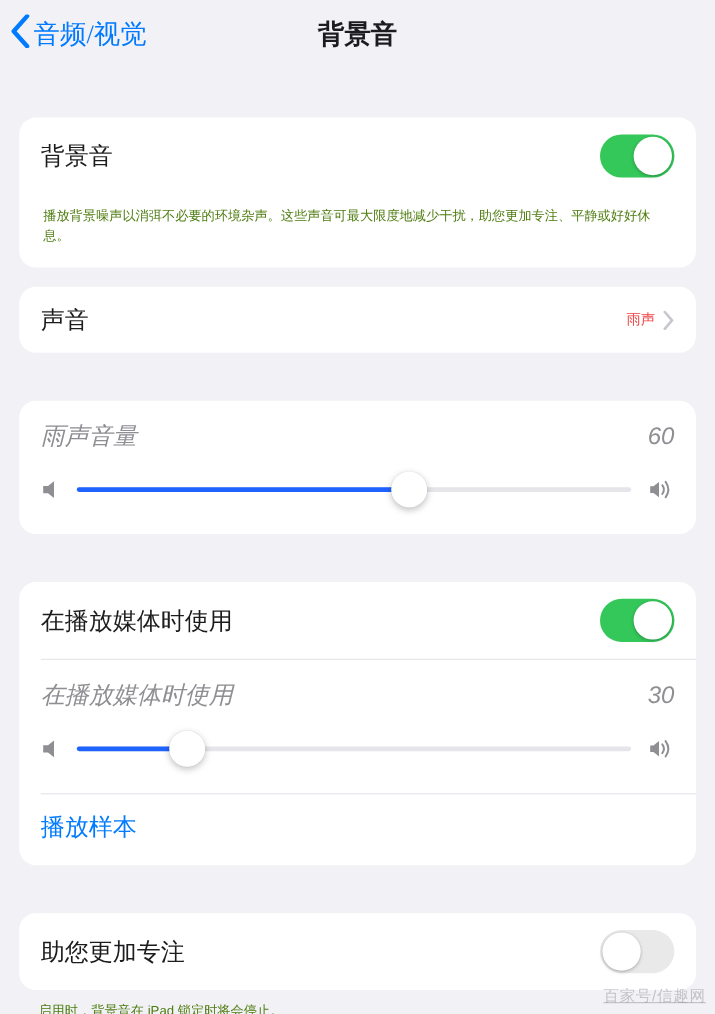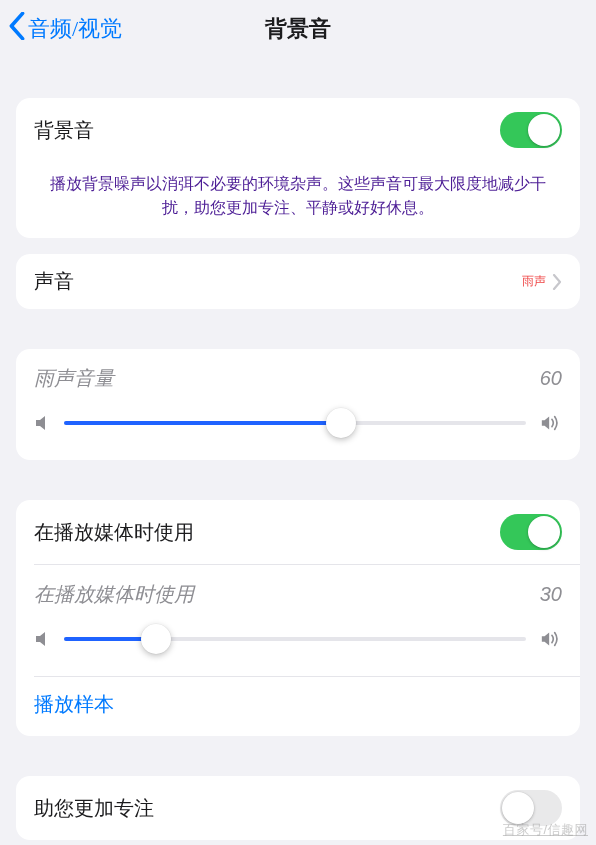--- a/index.html
+++ b/index.html
@@ -51,24 +51,23 @@
     padding: 14px 18px;
     font-size: 20px;
   }
   .row .label { flex: 1 1 auto; }
   .row .value { color: #ef4444; font-size: 12px; }
   .row .chev { margin-left: 6px; display: flex; align-items: center; }
   .row .chev svg { width: 10px; height: 16px; }
 
   .footer-text {
     padding: 10px 20px 18px 20px;
-    color: #4c1d95;
-    font-size: 16px;
+    color: #4d7c0f;
+    font-size: 11px;
     line-height: 1.5;
-    text-align: center;
   }
   .footer-text.outside {
     padding: 10px 32px 0 32px;
   }
 
   
   .toggle {
     width: 62px; height: 36px;
     border-radius: 18px;
     position: relative;

